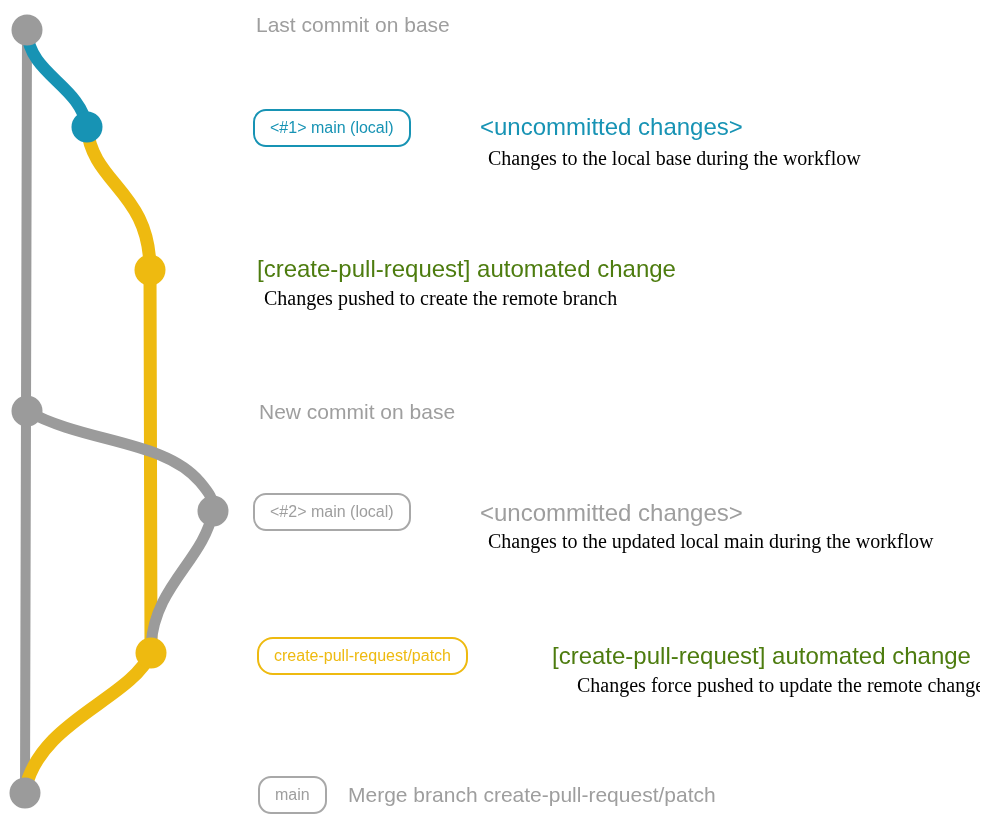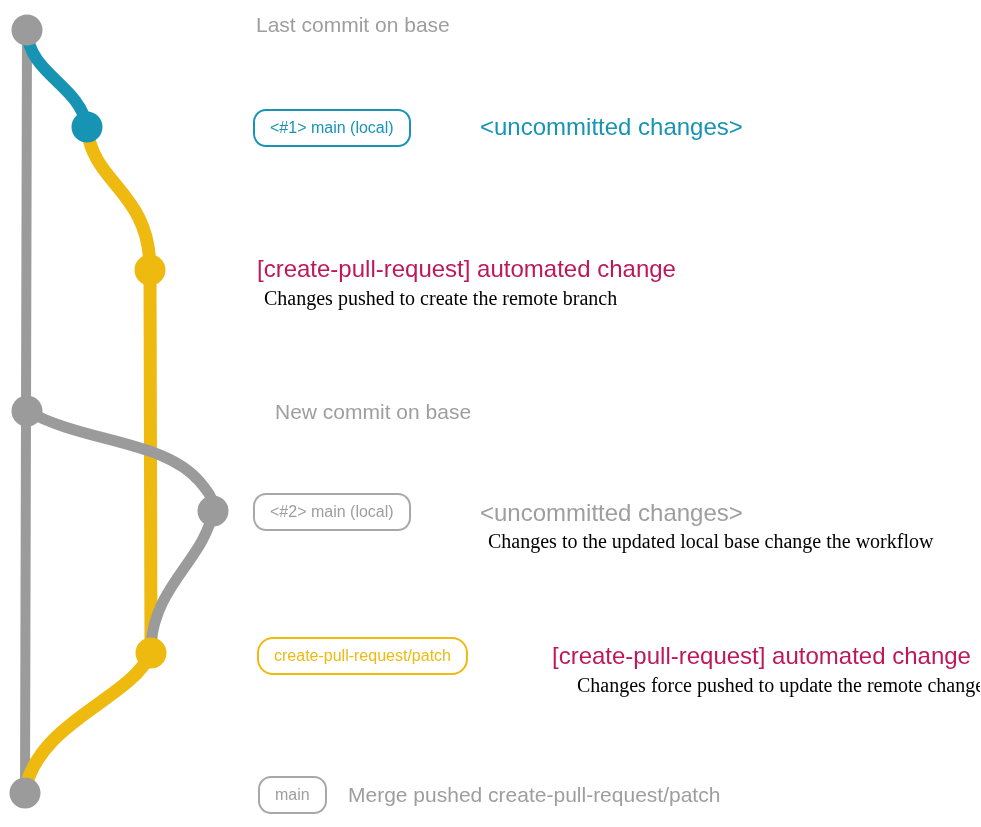--- a/index.html
+++ b/index.html
@@ -28,21 +28,21 @@
   .caption {
     font-size: 21px;
     line-height: 28px;
     color: #9e9e9e;
   }
   .heading {
     font-size: 24px;
     line-height: 28px;
   }
   .heading.teal { color: #1793b4; }
-  .heading.yellow { color: #be185d; }
+  .heading.yellow { color: #4d7c0f; }
   .heading.gray { color: #9e9e9e; }
   .desc {
     font-family: "Liberation Serif", serif;
     font-size: 20px;
     line-height: 26px;
     color: #000000;
   }
   .pill {
     position: absolute;
     box-sizing: border-box;
@@ -85,30 +85,31 @@
     <circle cx="27" cy="411" r="15.5" fill="#9b9b9b"></circle>
     <circle cx="213" cy="511" r="15.5" fill="#9b9b9b"></circle>
     <circle cx="151" cy="653" r="15.5" fill="#eeba10"></circle>
     <circle cx="25" cy="793" r="15.5" fill="#9b9b9b"></circle>
   </svg>
 
   <div class="ann caption" style="left:256px; top:11px;">Last commit on base</div>
 
   <div class="pill teal" style="left:253px; top:109px;">&lt;#1&gt; main (local)</div>
   <div class="ann heading teal" style="left:480px; top:113px;">&lt;uncommitted changes&gt;</div>
+  <div class="ann desc" style="left:488px; top:145px;">Changes to the local base during the workflow</div>
 
   <div class="ann heading yellow" style="left:257px; top:255px;">[create-pull-request] automated change</div>
   <div class="ann desc" style="left:264px; top:285px;text-align:right;">Changes pushed to create the remote branch</div>
 
-  <div class="ann caption" style="left:275px; top:398px;">New commit on base</div>
+  <div class="ann caption" style="left:259px; top:398px;">New commit on base</div>
 
   <div class="pill gray" style="left:253px; top:493px;">&lt;#2&gt; main (local)</div>
   <div class="ann heading gray" style="left:480px; top:499px;">&lt;uncommitted changes&gt;</div>
-  <div class="ann desc" style="left:488px; top:528px;">Changes to the updated local base change the workflow</div>
+  <div class="ann desc" style="left:488px; top:528px;">Changes to the updated local main during the workflow</div>
 
   <div class="pill yellow" style="left:257px; top:637px;">create-pull-request/patch</div>
   <div class="ann heading yellow" style="left:552px; top:642px;">[create-pull-request] automated change</div>
   <div class="ann desc" style="left:577px; top:672px;">Changes force pushed to update the remote change</div>
 
   <div class="pill gray" style="left:258px; top:776px;">main</div>
-  <div class="ann caption" style="left:348px; top:781px;">Merge pushed create-pull-request/patch</div>
+  <div class="ann caption" style="left:348px; top:781px;">Merge branch create-pull-request/patch</div>
 
 </div>
 
 </body></html>

